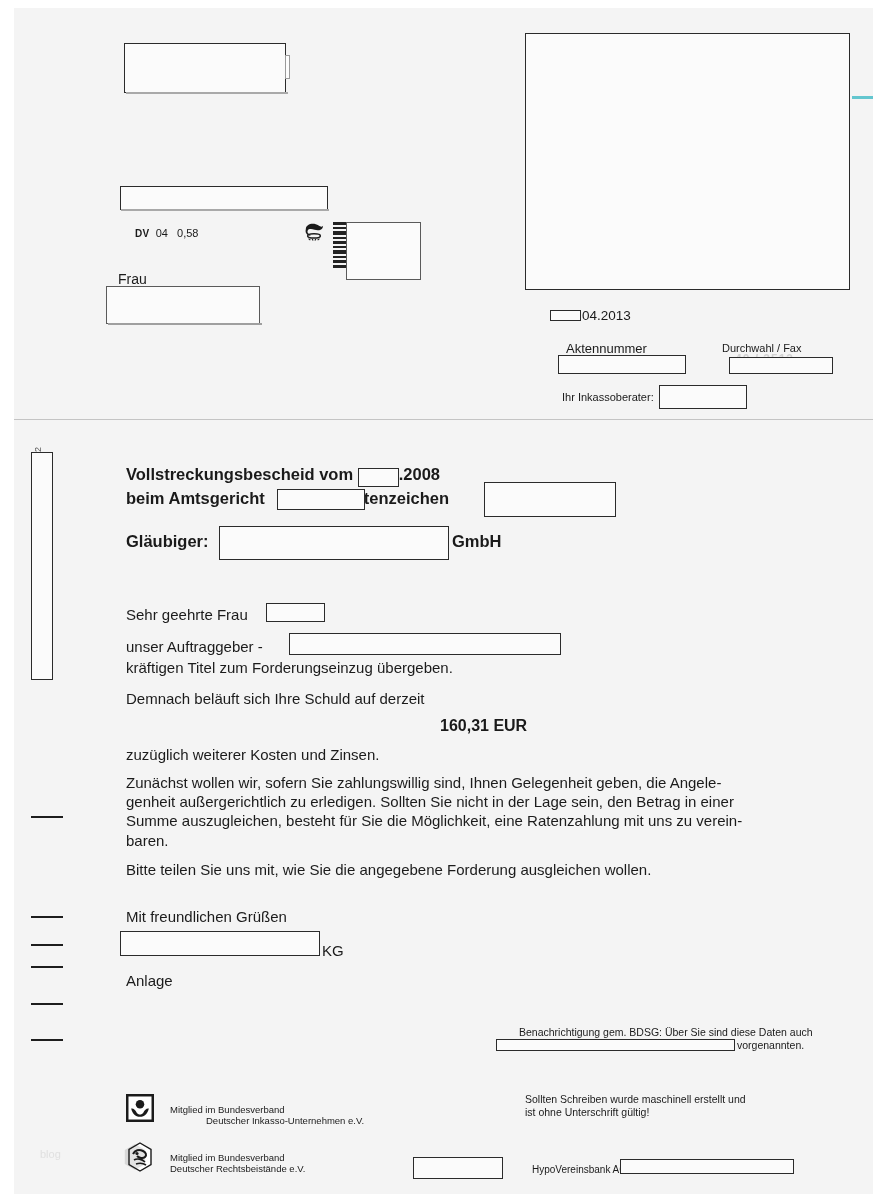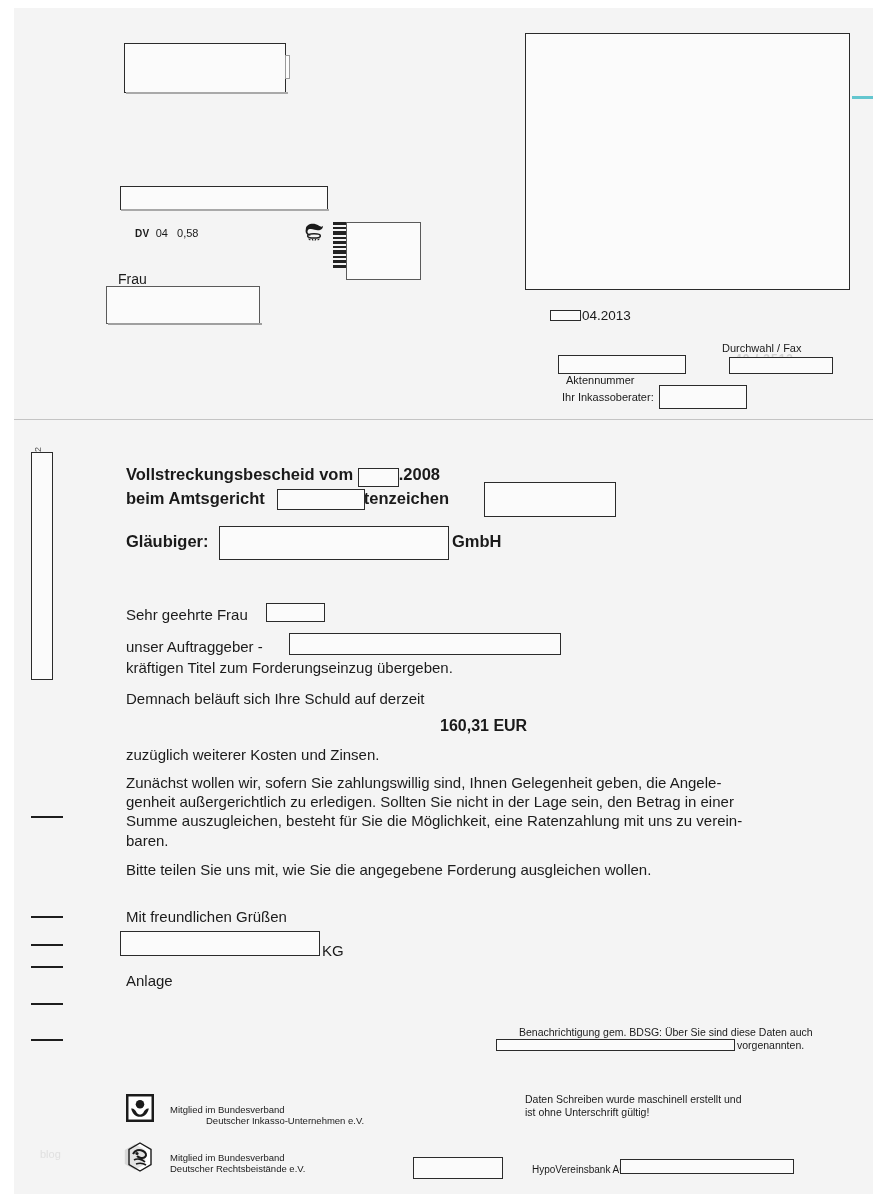--- a/index.html
+++ b/index.html
@@ -94,21 +94,21 @@
   #cyan-rule {
     position: absolute; left: 852px; top: 96px; width: 21px; height: 3px;
     background: #63c6cf;
   }
 
   
   #date-line { left: 550px; top: 307px; font-size: 13.5px; }
   #date-redact { width: 31px; height: 11px; margin-right: 1px; position: relative; top: -1px; }
 
   
-  #lbl-aktennummer { left: 566px; top: 341px; font-size: 11px; margin-top: 32px; }
+  #lbl-aktennummer { left: 566px; top: 341px; font-size: 13px; }
   #box-aktennummer { left: 558px; top: 355px; width: 128px; height: 19px; }
   #lbl-durchwahl { left: 722px; top: 341px; font-size: 11px; }
   #ghost-durchwahl {
     position:absolute; left: 735px; top: 352px; font-size: 12px;
     color: #d2d2d2; font-weight: bold; letter-spacing: 1px;
   }
   #box-durchwahl { left: 729px; top: 357px; width: 104px; height: 17px; }
   #lbl-inkassoberater { left: 562px; top: 390px; font-size: 11px; }
   #box-inkassoberater { left: 659px; top: 385px; width: 88px; height: 24px; }
 
@@ -299,21 +299,21 @@
   <div class="txt body-txt" id="closing">Mit freundlichen Grüßen</div>
   <div id="ghost-company">Creditreform Berlin Bollmann</div>
   <div class="redact" id="box-company"></div>
   <div class="txt body-txt" id="company-suffix">KG</div>
   <div class="txt body-txt" id="attachment">Anlage</div>
 
   <div class="txt" id="bdsg-l1">Benachrichtigung gem. BDSG: Über Sie sind diese Daten auch</div>
   <div class="redact" id="box-bdsg"></div>
   <div class="txt" id="bdsg-l2">vorgenannten.</div>
 
-  <div class="txt" id="machine-l1">Daten Schreiben wurde maschinell erstellt und</div>
+  <div class="txt" id="machine-l1">Sollten Schreiben wurde maschinell erstellt und</div>
   <div class="txt" id="machine-l2">ist ohne Unterschrift gültig!</div>
 
   <svg class="badge" id="badge1-mark" viewBox="0 0 28 28">
     <rect x="0.8" y="0.8" width="26.4" height="26.4" fill="#ffffff" stroke="#1b1b1b" stroke-width="1.6"></rect>
     <circle cx="14" cy="10" r="4.6" fill="#1b1b1b"></circle>
     <path d="M4.5 14.5 C7 14, 9 16, 10.5 19 C12 21.5, 16 21.5, 17.5 19 C19 16, 21 14, 23.5 14.5 C22.5 19.5, 19 23.5, 14 23.5 C9 23.5, 5.5 19.5, 4.5 14.5 Z" fill="#1b1b1b"></path>
   </svg>
   <div class="txt" id="badge1-l1">Mitglied im Bundesverband</div>
   <div class="txt" id="badge1-l2">Deutscher Inkasso-Unternehmen e.V.</div>
 

